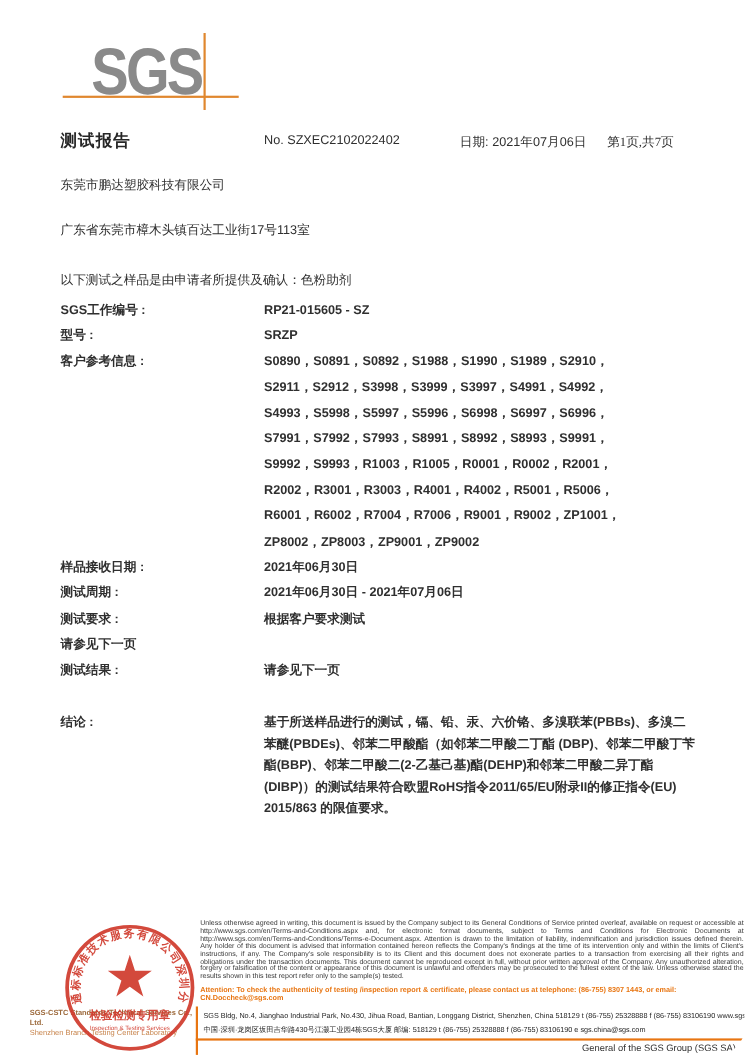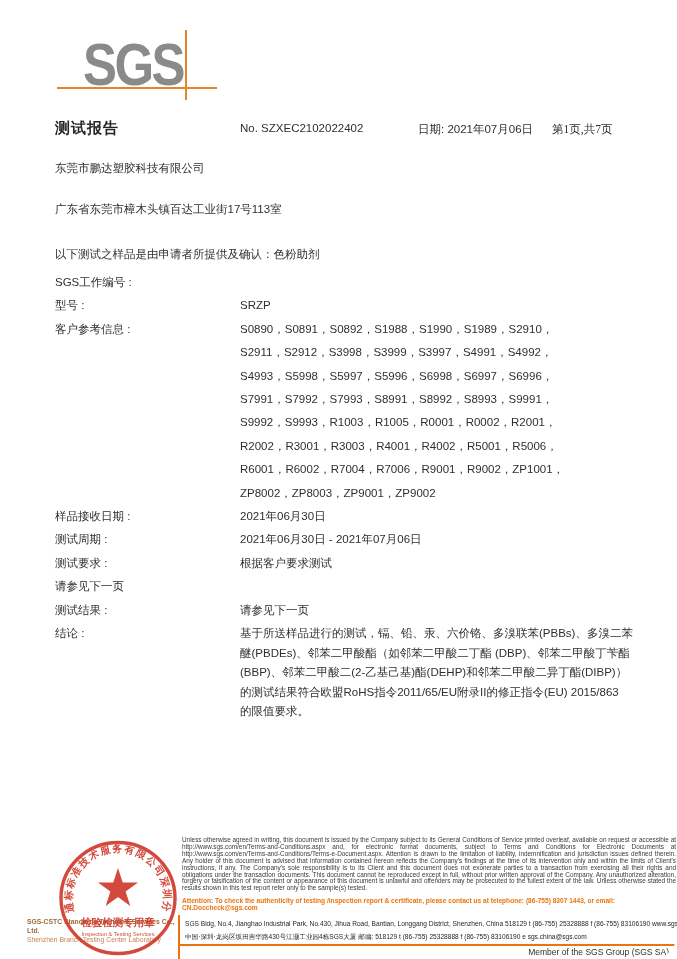--- a/index.html
+++ b/index.html
@@ -20,25 +20,25 @@
   .doc-title { position:absolute; left:55px; top:119px; font-size:15px; font-weight:bold; color:#262626; letter-spacing:1px; }
   .doc-no    { position:absolute; left:240px; top:122px; font-size:11.5px; }
   .doc-date  { position:absolute; left:418px; top:122px; font-size:11.5px;text-align:right; }
   .doc-pages { position:absolute; left:552px; top:122px; font-size:11.5px;font-family:Liberation Serif, serif; }
   
   .applicant-name    { position:absolute; left:55px; top:161px; font-size:11.5px;text-align:right; }
   .applicant-address { position:absolute; left:55px; top:186px; font-size:11.5px;margin-top:16px; }
   .sample-statement  { position:absolute; left:55px; top:247px; font-size:11.5px; }
   
   .info-table { position:absolute; left:55px; top:271px; width:578px; font-size:11.5px; }
-  .info-row   { display:flex; }
+  .info-row   { display:flex;font-weight:bold; }
   .info-label { width:185px; flex-shrink:0; line-height:23.4px; }
   .info-value { flex:1; line-height:23.4px; }
   .ref-line   { line-height:23.4px; }
-  .conclusion-row { margin-top:0; }
+  .conclusion-row { margin-top:24px; }
   .conclusion-row .info-value { line-height:19.5px; padding-top:2px; }
   
   .disclaimer {
     position:absolute; left:182px; top:837px; width:494px;
     font-size:6.4px; line-height:6.9px; text-align:justify; color:#3a3a3a;
   }
   .attention {
     position:absolute; left:182px; top:897px; width:494px;
     font-size:6.6px; line-height:7.2px; color:#e87511; font-weight:bold;
   }
@@ -71,20 +71,21 @@
   <div class="doc-pages">第1页,共7页</div>
 
   <div class="applicant-name">东莞市鹏达塑胶科技有限公司</div>
   <div class="applicant-address">广东省东莞市樟木头镇百达工业街17号113室</div>
 
   <div class="sample-statement">以下测试之样品是由申请者所提供及确认：色粉助剂</div>
 
   <div class="info-table">
     <div class="info-row">
       <div class="info-label">SGS工作编号 :</div>
+      <div class="info-value">RP21-015605 - SZ</div>
     </div>
     <div class="info-row">
       <div class="info-label">型号 :</div>
       <div class="info-value">SRZP</div>
     </div>
     <div class="info-row">
       <div class="info-label">客户参考信息 :</div>
       <div class="info-value">
         <div class="ref-line">S0890，S0891，S0892，S1988，S1990，S1989，S2910，</div>
         <div class="ref-line">S2911，S2912，S3998，S3999，S3997，S4991，S4992，</div>
@@ -122,21 +123,21 @@
   </div>
 
   <div class="disclaimer">Unless otherwise agreed in writing, this document is issued by the Company subject to its General Conditions of Service printed overleaf, available on request or accessible at http://www.sgs.com/en/Terms-and-Conditions.aspx and, for electronic format documents, subject to Terms and Conditions for Electronic Documents at http://www.sgs.com/en/Terms-and-Conditions/Terms-e-Document.aspx. Attention is drawn to the limitation of liability, indemnification and jurisdiction issues defined therein. Any holder of this document is advised that information contained hereon reflects the Company's findings at the time of its intervention only and within the limits of Client's instructions, if any. The Company's sole responsibility is to its Client and this document does not exonerate parties to a transaction from exercising all their rights and obligations under the transaction documents. This document cannot be reproduced except in full, without prior written approval of the Company. Any unauthorized alteration, forgery or falsification of the content or appearance of this document is unlawful and offenders may be prosecuted to the fullest extent of the law. Unless otherwise stated the results shown in this test report refer only to the sample(s) tested.</div>
   <div class="attention">Attention: To check the authenticity of testing /inspection report &amp; certificate, please contact us at telephone: (86-755) 8307 1443, or email: CN.Doccheck@sgs.com</div>
 
   <div class="addresses">
     <div class="addr-line">SGS Bldg, No.4, Jianghao Industrial Park, No.430, Jihua Road, Bantian, Longgang District, Shenzhen, China 518129    t (86-755) 25328888    f (86-755) 83106190    www.sgsgroup.com.cn</div>
     <div class="addr-line">中国·深圳·龙岗区坂田吉华路430号江灏工业园4栋SGS大厦    邮编: 518129    t (86-755) 25328888    f (86-755) 83106190    e sgs.china@sgs.com</div>
   </div>
   <div class="footer-hline"></div>
-  <div class="member">Member of the SGS Group (SGS SA)</div>
+  <div class="member">General of the SGS Group (SGS SA)</div>
 
   <div class="footer-company">
     <div class="fc1">SGS-CSTC Standards Technical Services Co., Ltd.</div>
     <div class="fc2">Shenzhen Branch Testing Center Laboratory</div>
   </div>
 
   <svg class="stamp" viewBox="0 0 124 120">
     <ellipse cx="62" cy="59" rx="57" ry="55.5" fill="none" stroke="#d03a2c" stroke-width="3.4"></ellipse>
     <path id="stamp-arc" d="M 18.8,74.7 A 46,46 0 1 1 105.2,74.7" fill="none"></path>
     <text font-size="10" fill="#d03a2c" font-weight="bold" letter-spacing="1.5">

